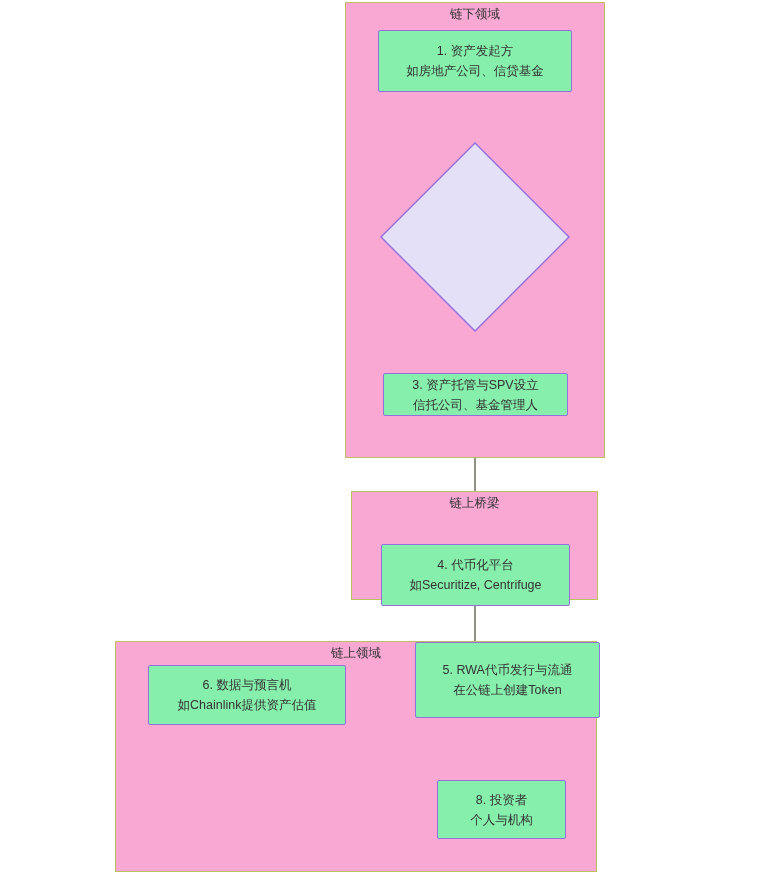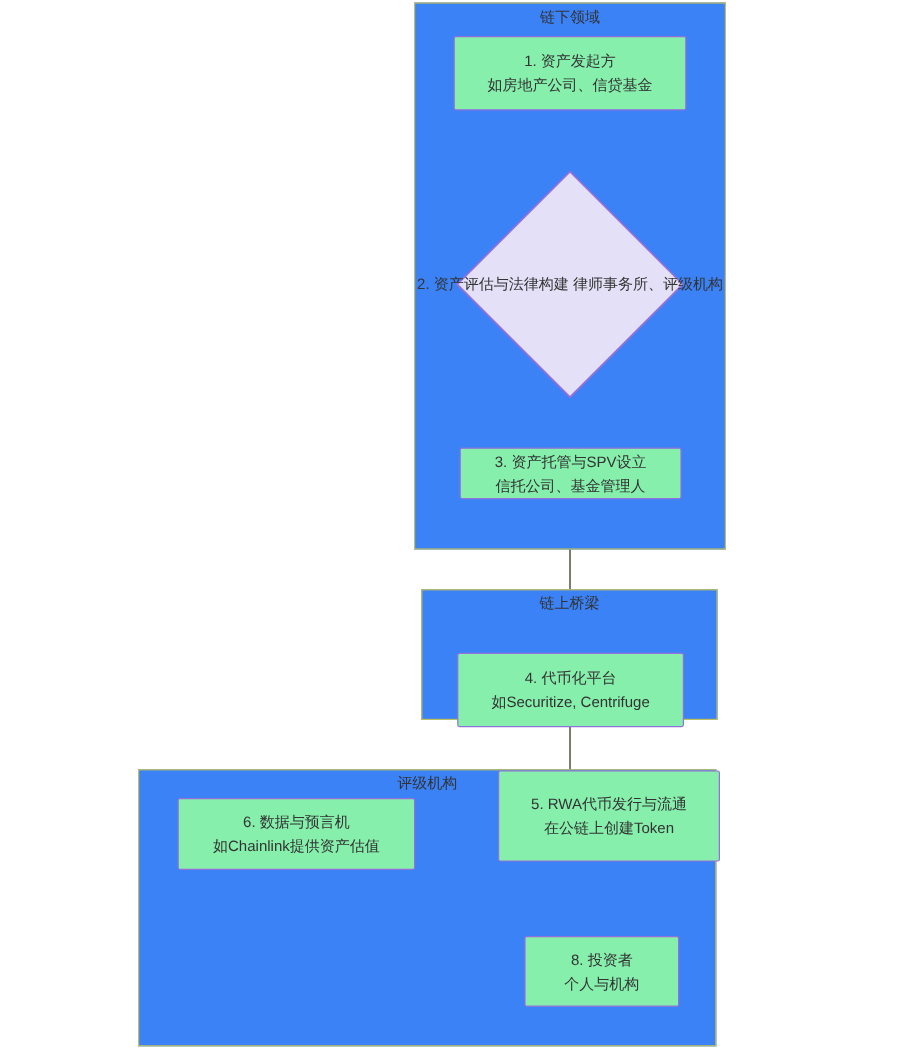--- a/index.html
+++ b/index.html
@@ -24,21 +24,21 @@
     position: absolute;
     left: 0; top: 0;
     width: 760px;
     height: 886px;
     pointer-events: none;
   }
 
   
   .cluster {
     position: absolute;
-    background: #3b82f6;
+    background: #f9a8d4;
     border: 1px solid #bfbf60;
     box-sizing: border-box;
   }
   .cluster-title {
     position: absolute;
     top: 4px;
     left: 0;
     width: 100%;
     text-align: center;
     font-size: 12.5px;
@@ -119,36 +119,32 @@
 
   <div class="cluster" style="left:345px; top:2px; width:260px; height:456px;">
     <div class="cluster-title">链下领域</div>
   </div>
 
   <div class="cluster" style="left:351px; top:491px; width:247px; height:109px;">
     <div class="cluster-title">链上桥梁</div>
   </div>
 
   <div class="cluster" style="left:115px; top:641px; width:482px; height:231px;">
-    <div class="cluster-title">评级机构</div>
+    <div class="cluster-title">链上领域</div>
   </div>
 
   <div class="node" style="left:378px; top:30px; width:194px; height:62px;">
     <span class="ln">1. 资产发起方</span>
     <span class="ln">如房地产公司、信贷基金</span>
   </div>
 
   <div class="diamond" style="left:380px; top:142px; width:190px; height:190px;">
     <svg class="shape" viewBox="0 0 190 190" preserveAspectRatio="none">
       <polygon points="95,1 189,95 95,189 1,95" fill="#e4e0f7" stroke="#9370db" stroke-width="1.4"></polygon>
     </svg>
-    <div class="dlabel">
-      <span class="ln">2. 资产评估与法律构建</span>
-      <span class="ln">律师事务所、评级机构</span>
-    </div>
   </div>
 
   <div class="node" style="left:383px; top:373px; width:185px; height:43px;">
     <span class="ln">3. 资产托管与SPV设立</span>
     <span class="ln">信托公司、基金管理人</span>
   </div>
 
   <div class="node" style="left:381px; top:516px; width:189px; height:62px;margin-top:28px;">
     <span class="ln">4. 代币化平台</span>
     <span class="ln">如Securitize, Centrifuge</span>

